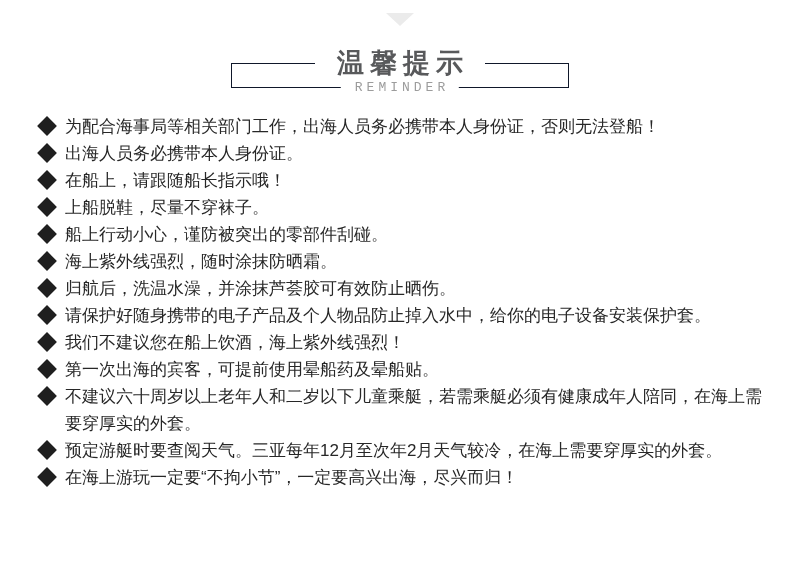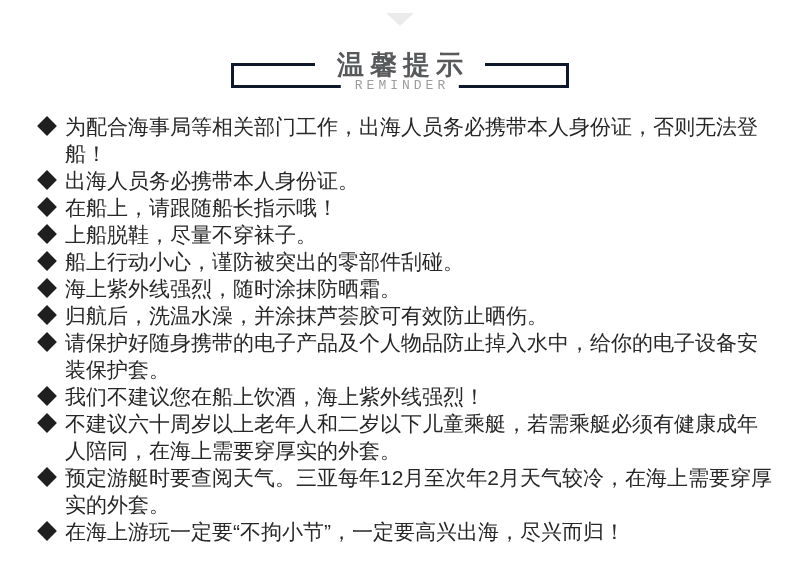--- a/index.html
+++ b/index.html
@@ -23,21 +23,21 @@
     border-right: 14px solid transparent;
     border-top: 13px solid #ebebeb;
     margin: 13px auto 0 auto;
   }
   
   .title-box {
     position: relative;
     width: 338px;
     height: 25px;
     margin: 37px auto 0 auto;
-    border: 3px solid #0f172a;
+    border: 1px solid #0f172a;
     box-sizing: border-box;
   }
   .title-box h1 {
     position: absolute;
     top: 0;
     left: 50%;
     transform: translate(-50%, -52%);
     margin: 0;
     background: #ffffff;
     padding: 0 16px 0 22px; 
@@ -62,21 +62,21 @@
   }
   
   .reminder-list {
     list-style: none;
     margin: 25px 22px 0 38px;
     padding: 0;
   }
   .reminder-list li {
     display: flex;
     align-items: flex-start;
-    font-size: 21px;
+    font-size: 17px;
     line-height: 27px;
     color: #272727;
   }
   .diamond {
     flex: none;
     width: 14px;
     height: 14px;
     background: #1f1f1f;
     transform: rotate(45deg);
     margin: 6px 11px 0 2px;
@@ -129,20 +129,24 @@
     <li>
       <span class="diamond"></span>
       <span class="item-text">请保护好随身携带的电子产品及个人物品防止掉入水中，给你的电子设备安装保护套。</span>
     </li>
     <li>
       <span class="diamond"></span>
       <span class="item-text">我们不建议您在船上饮酒，海上紫外线强烈！</span>
     </li>
     <li>
       <span class="diamond"></span>
+      <span class="item-text">第一次出海的宾客，可提前使用晕船药及晕船贴。</span>
+    </li>
+    <li>
+      <span class="diamond"></span>
       <span class="item-text">不建议六十周岁以上老年人和二岁以下儿童乘艇，若需乘艇必须有健康成年人陪同，在海上需要穿厚实的外套。</span>
     </li>
     <li>
       <span class="diamond"></span>
       <span class="item-text">预定游艇时要查阅天气。三亚每年12月至次年2月天气较冷，在海上需要穿厚实的外套。</span>
     </li>
     <li>
       <span class="diamond"></span>
       <span class="item-text">在海上游玩一定要“不拘小节”，一定要高兴出海，尽兴而归！</span>
     </li>

